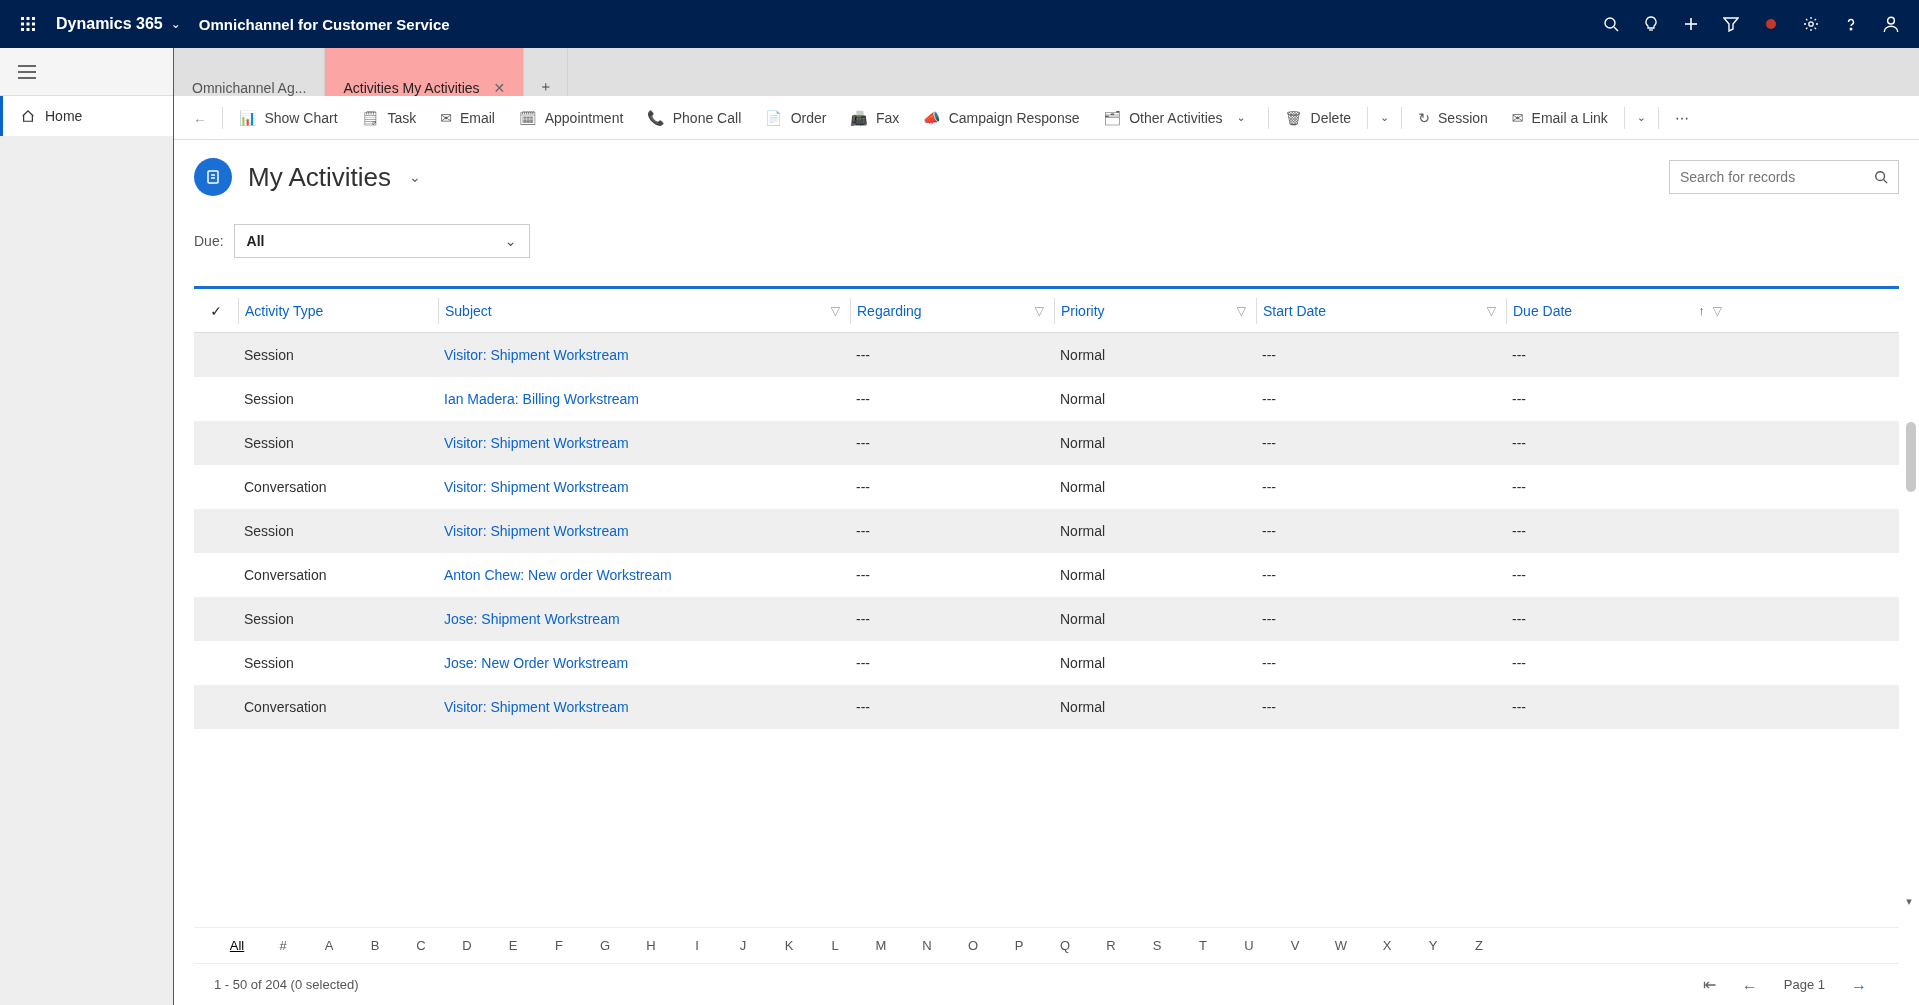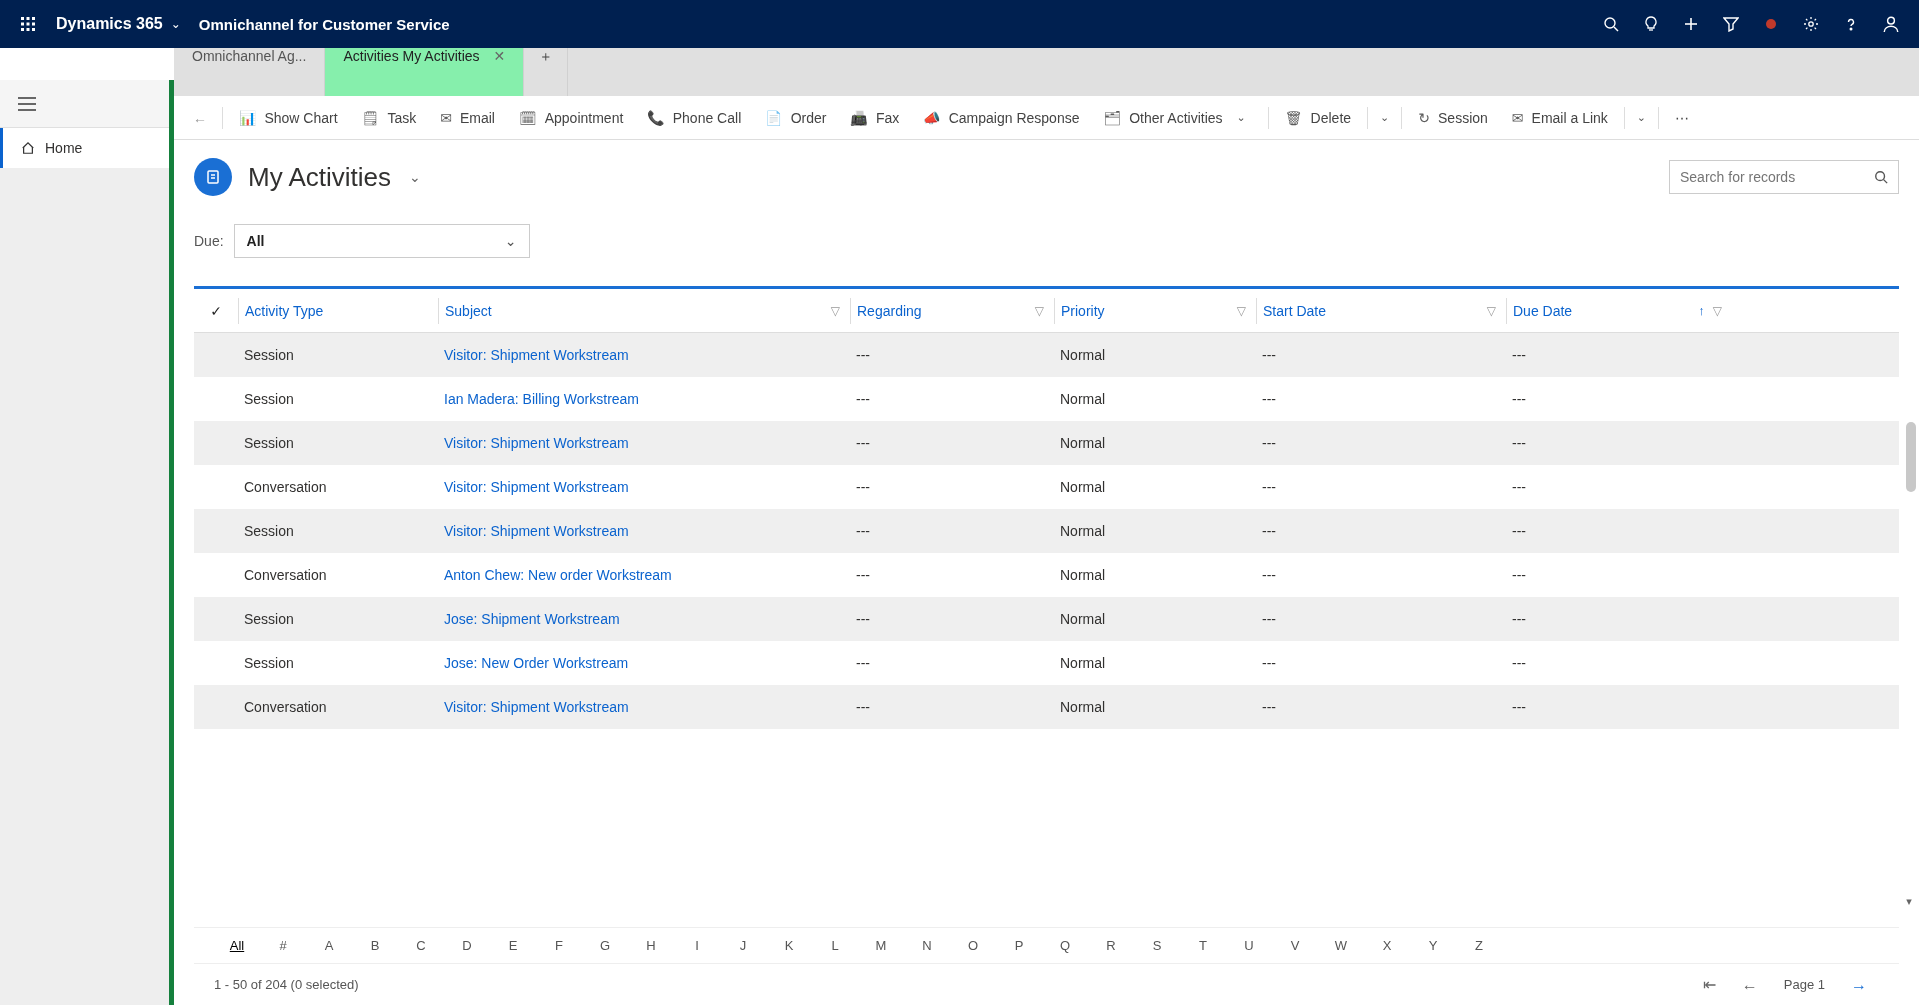--- a/index.html
+++ b/index.html
@@ -10,30 +10,30 @@
 .topbar .waffle { width: 40px; display: flex; justify-content: center; align-items: center; cursor: pointer; }
 .topbar .brand { font-weight: 600; font-size: 16px; margin-left: 8px; }
 .topbar .chev { margin: 0 6px 0 8px; font-size: 12px; }
 .topbar .subtitle { font-size: 15px; margin-left: 12px; font-weight: 700; }
 .topbar .spacer { flex: 1; }
 .topbar .ticon { width: 40px; height: 48px; display: flex; justify-content: center; align-items: center; cursor: pointer; }
 .topbar .dot { width: 10px; height: 10px; border-radius: 50%; background: #c0392b; }
 
 
 .shell { display: flex; height: calc(1005px - 48px); }
-.sidecol { width: 174px; background: #eeeeee; border-right: 5px solid #15803d; margin-top: 32px; }
+.sidecol { width: 174px; background: #eeeeee; border-right: 1px solid #15803d; }
 .hamburger { height: 48px; display: flex; align-items: center; justify-content: flex-start; padding-left: 18px; cursor: pointer; border-bottom: 1px solid #e0e0e0; background: #f5f5f5; }
 .home-item { height: 40px; background: #fff; display: flex; align-items: center; gap: 10px; padding-left: 18px; border-left: 3px solid #0b63ce; cursor: pointer; }
 .home-item .hicon { font-size: 14px; color: #333; }
 .main { flex: 1; display: flex; flex-direction: column; background: #eeeeee; }
 
 
 .tabsrow { height: 48px; background: #e0e0e0; display: flex; align-items: stretch; }
-.tab { display: flex; align-items: flex-start; padding: 0 18px; font-size: 14px; color: #555; background: #e0e0e0; cursor: pointer; border-right: 1px solid #d0d0d0; }
-.tab.active { background: #86efac; color: #222; }
+.tab { display: flex; align-items: flex-end; padding: 0 18px; font-size: 14px; color: #555; background: #e0e0e0; cursor: pointer; border-right: 1px solid #d0d0d0; }
+.tab.active { background: #fca5a5; color: #222; }
 .tab .tx { margin-left: 14px; font-size: 14px; color: #666; cursor: pointer; }
 .tab.add { width: 44px; justify-content: center; color: #444; }
 
 
 .cmdbar { height: 44px; background: #fff; border-bottom: 1px solid #ddd; display: flex; align-items: center; padding: 0 10px; gap: 4px; }
 .cmdbar .back { width: 32px; height: 32px; display: flex; align-items: center; justify-content: center; color: #999; cursor: pointer; }
 .cmdbar .cmd { display: flex; align-items: center; gap: 8px; padding: 0 10px; height: 44px; cursor: pointer; color: #444; font-size: 14px; }
 .cmdbar .cmd .cicon { color: #5b5b5b; font-size: 14px; }
 .cmdbar .sep { width: 1px; height: 22px; background: #ddd; margin: 0 2px; }
 .cmdbar .chev2 { font-size: 11px; color: #555; padding: 0 6px; cursor: pointer; }

